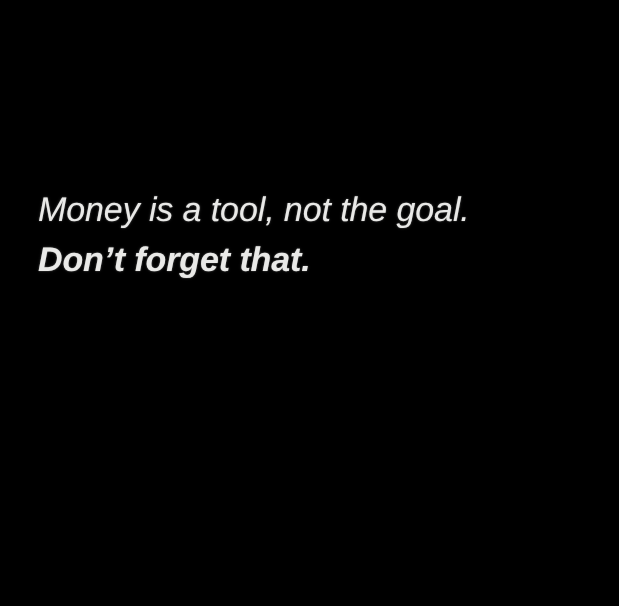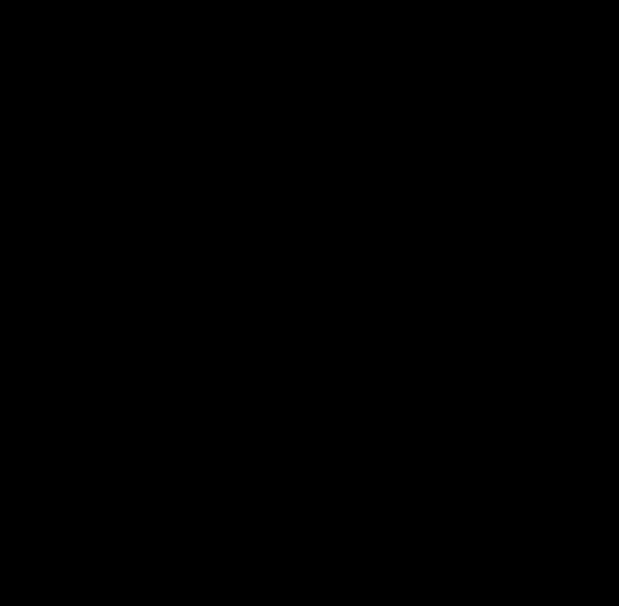--- a/index.html
+++ b/index.html
@@ -48,18 +48,20 @@
     font-weight: 700;
   }
 </style>
 </head>
 <body>
 
 <div class="canvas">
 
   <div class="quote-block">
 
+    <div class="quote-line weight-regular">Money is a tool, not the goal.</div>
 
 
+    <div class="quote-line weight-bold">Don’t forget that.</div>
 
   </div>
 
 </div>
 
 </body></html>

